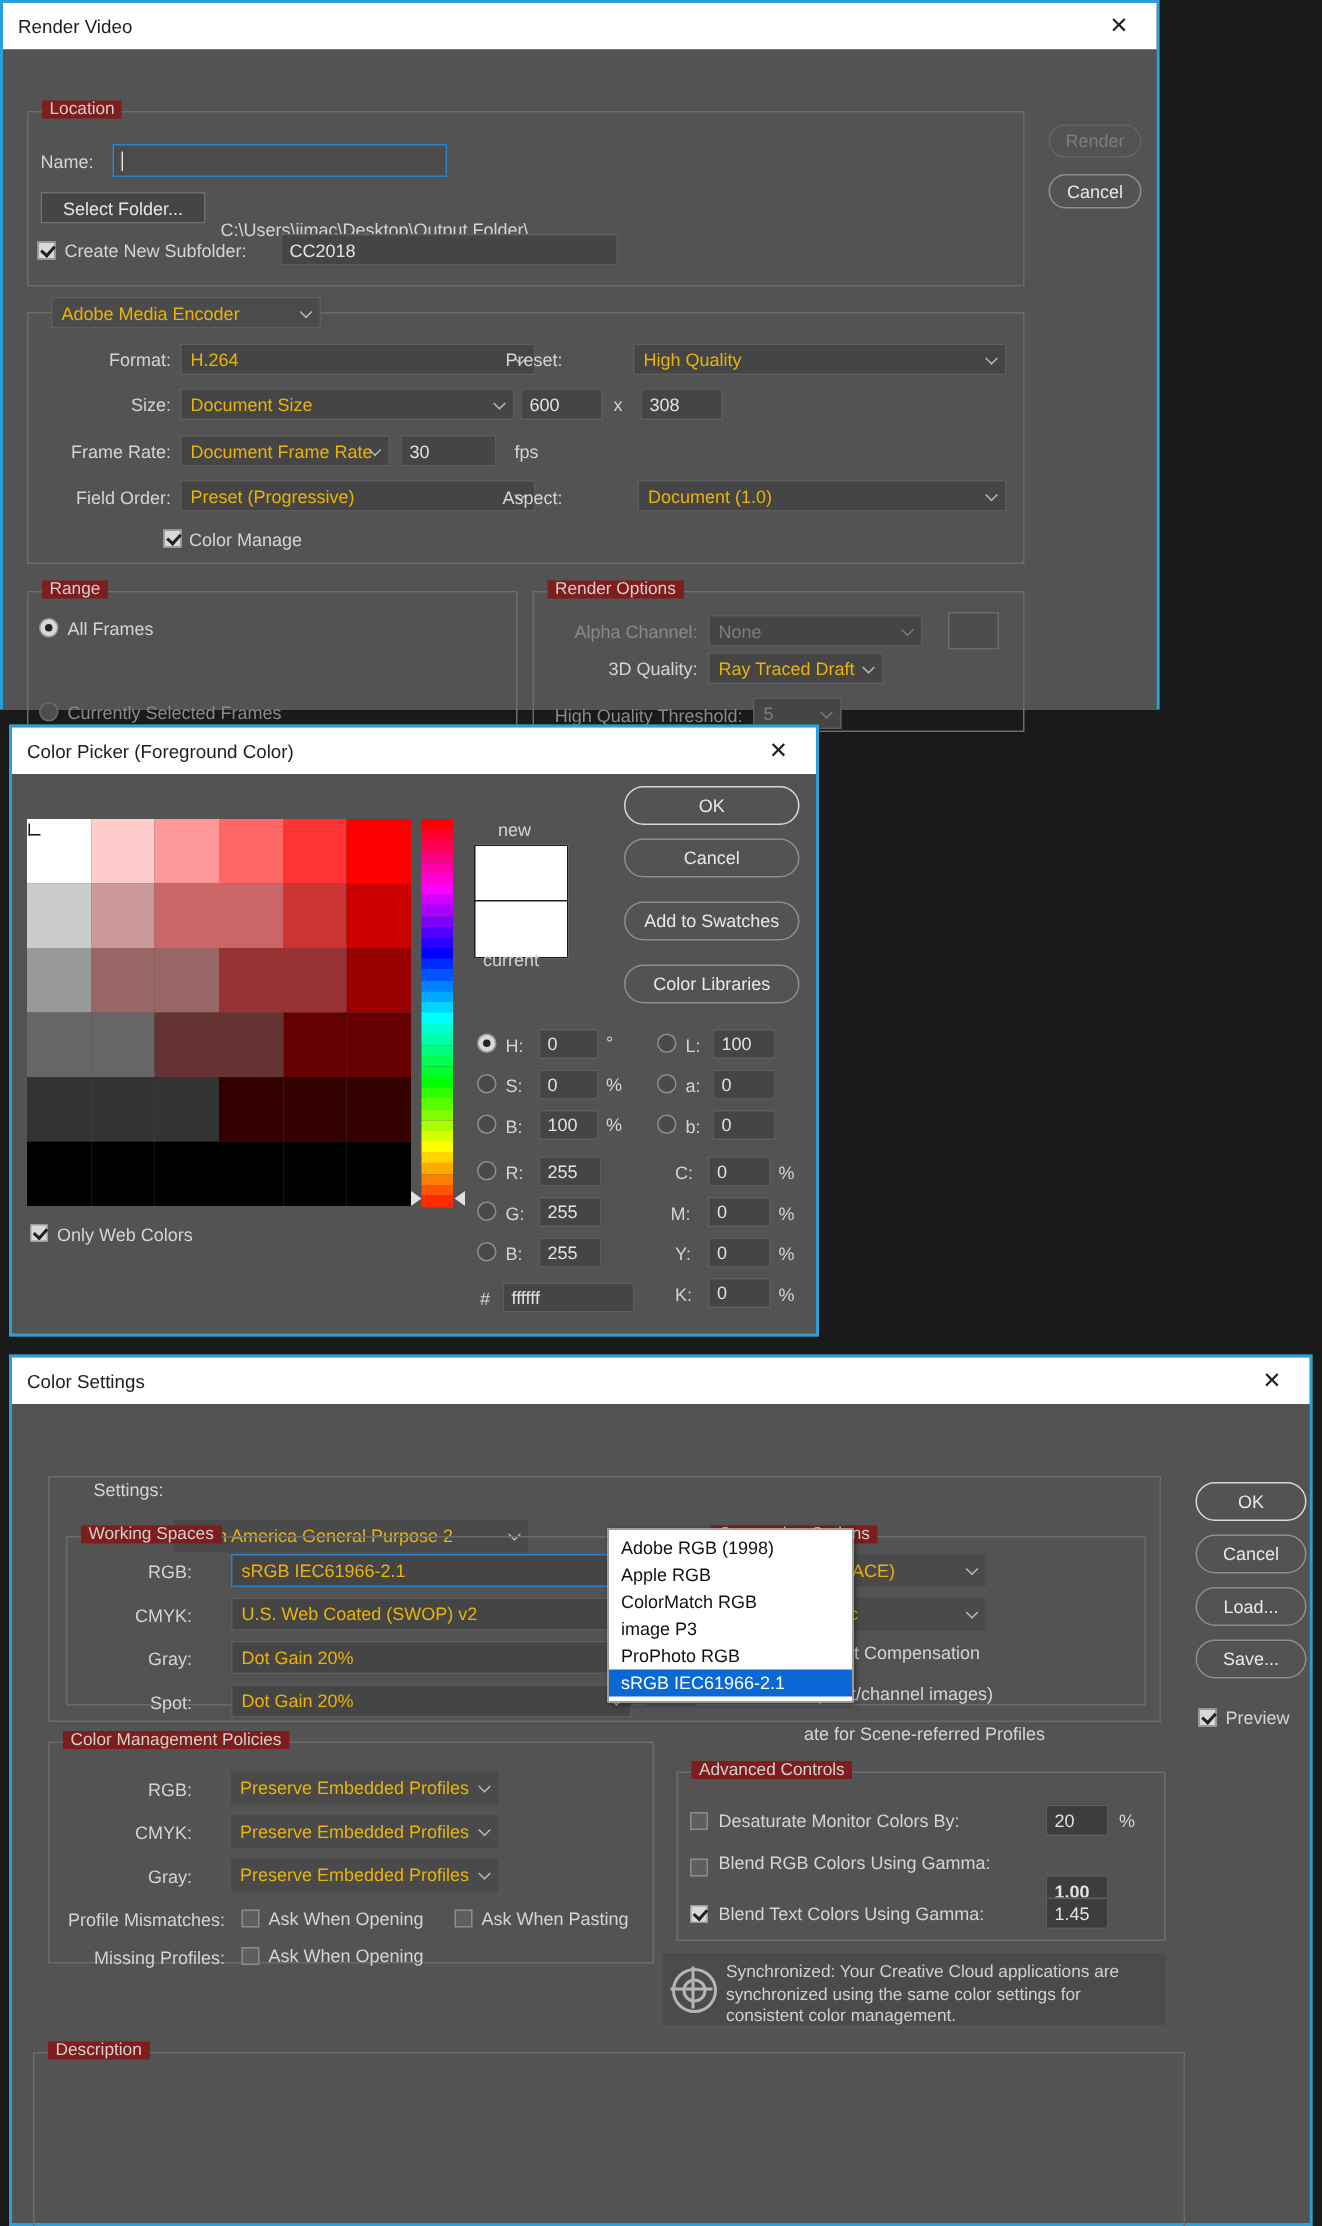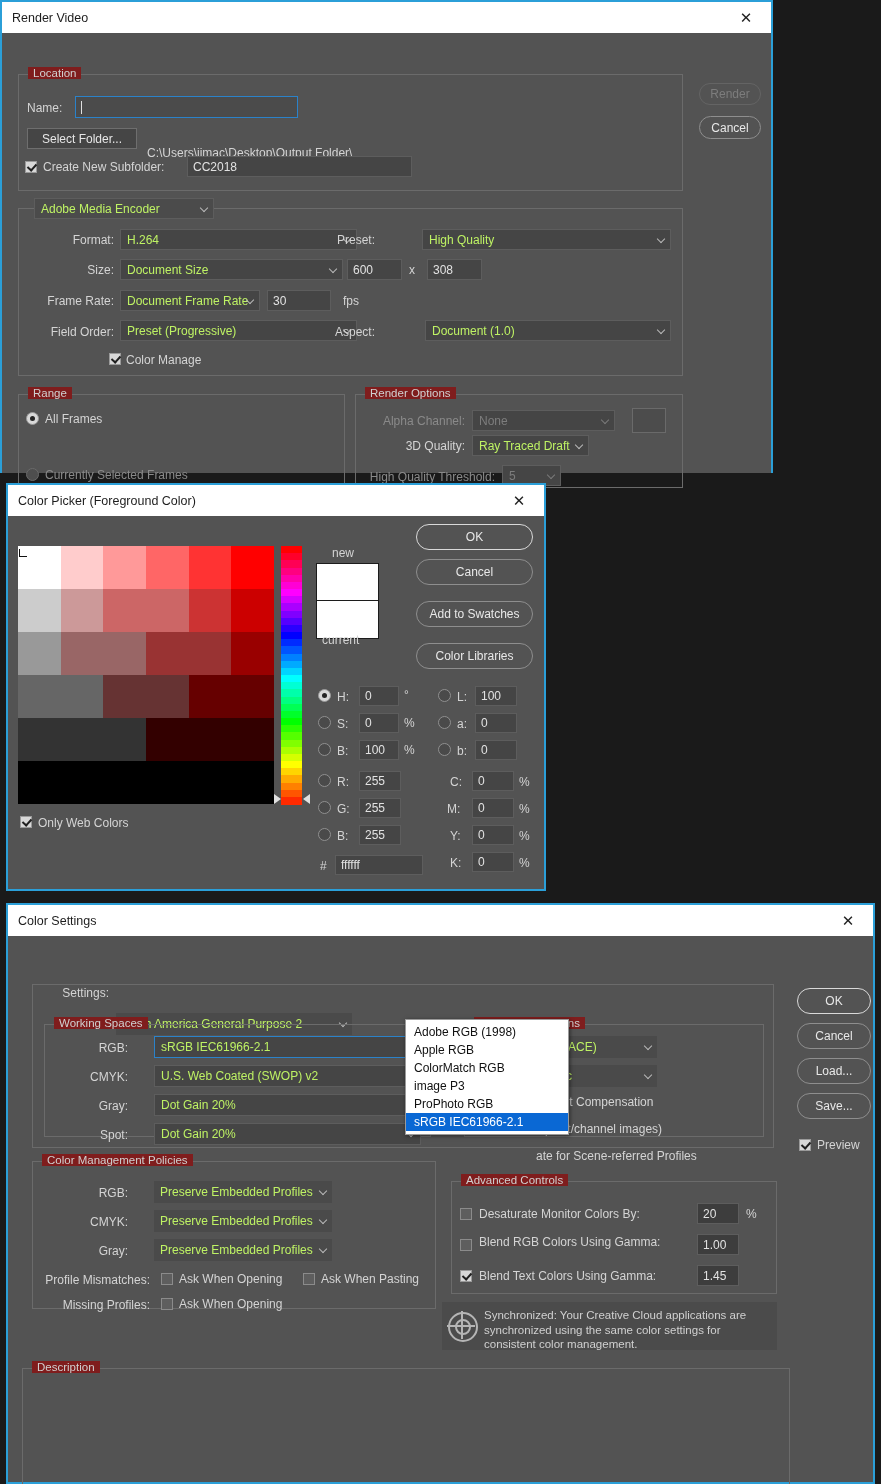--- a/index.html
+++ b/index.html
@@ -25,21 +25,21 @@
   .lbl.dim{color:#8a8a8a;}
 
   
   .field{position:absolute;background:#454545;border:1px solid #5d5d5d;box-sizing:border-box;
          color:#e2e2e2;font-size:12px;display:flex;align-items:center;padding:0 5px;
          white-space:nowrap;overflow:hidden;}
   .field.focus{border:1px solid #2b82c9;background:#4b4b4b;}
   .field.plain{background:#3d3d3d;border:1px solid #5d5d5d;}
 
   .select{position:absolute;background:#454545;border:1px solid #5d5d5d;box-sizing:border-box;
-          color:#bef264;font-size:12px;display:flex;align-items:center;padding:0 18px 0 6px;
+          color:#eab308;font-size:12px;display:flex;align-items:center;padding:0 18px 0 6px;
           white-space:nowrap;overflow:hidden;}
   .select.focus{border:1px solid #2b82c9;}
   .select.dim{color:#7d7d7d;}
   .select.flat{background:#4a4a4a;border:none;}
   .caret{position:absolute;right:5px;top:50%;width:7px;height:7px;margin-top:-4px;}
   .caret:after{content:"";position:absolute;left:0;top:0;width:5px;height:5px;
                border-left:1px solid #b8b8b8;border-bottom:1px solid #b8b8b8;
                transform:rotate(-45deg);}
   .caret.dim:after{border-color:#7a7a7a;}
 
@@ -508,21 +508,21 @@
     </div>
     <div class="cb dark" style="left:452px;top:272px;"></div>
     <span class="lbl" style="left:471px;top:271px;">Desaturate Monitor Colors By:</span>
     <div class="field plain" style="left:689px;top:267px;width:42px;height:21px;">
         <span>20</span>
       </div>
     <span class="lbl" style="left:738px;top:271px;">%</span>
 
     <div class="cb dark" style="left:452px;top:303px;"></div>
     <span class="lbl" style="left:471px;top:299px;">Blend RGB Colors Using Gamma:</span>
-    <div class="field plain" style="left:689px;top:298px;width:42px;height:21px;">
+    <div class="field plain" style="left:689px;top:314px;width:42px;height:21px;font-weight:bold;">
         <span>1.00</span>
       </div>
 
     <div class="cb on" style="left:452px;top:334px;"></div>
     <span class="lbl" style="left:471px;top:333px;">Blend Text Colors Using Gamma:</span>
     <div class="field plain" style="left:689px;top:329px;width:42px;height:21px;">
         <span>1.45</span>
       </div>
 
     <div class="sync-box" style="left:434px;top:366px;width:335px;height:48px;"></div>

